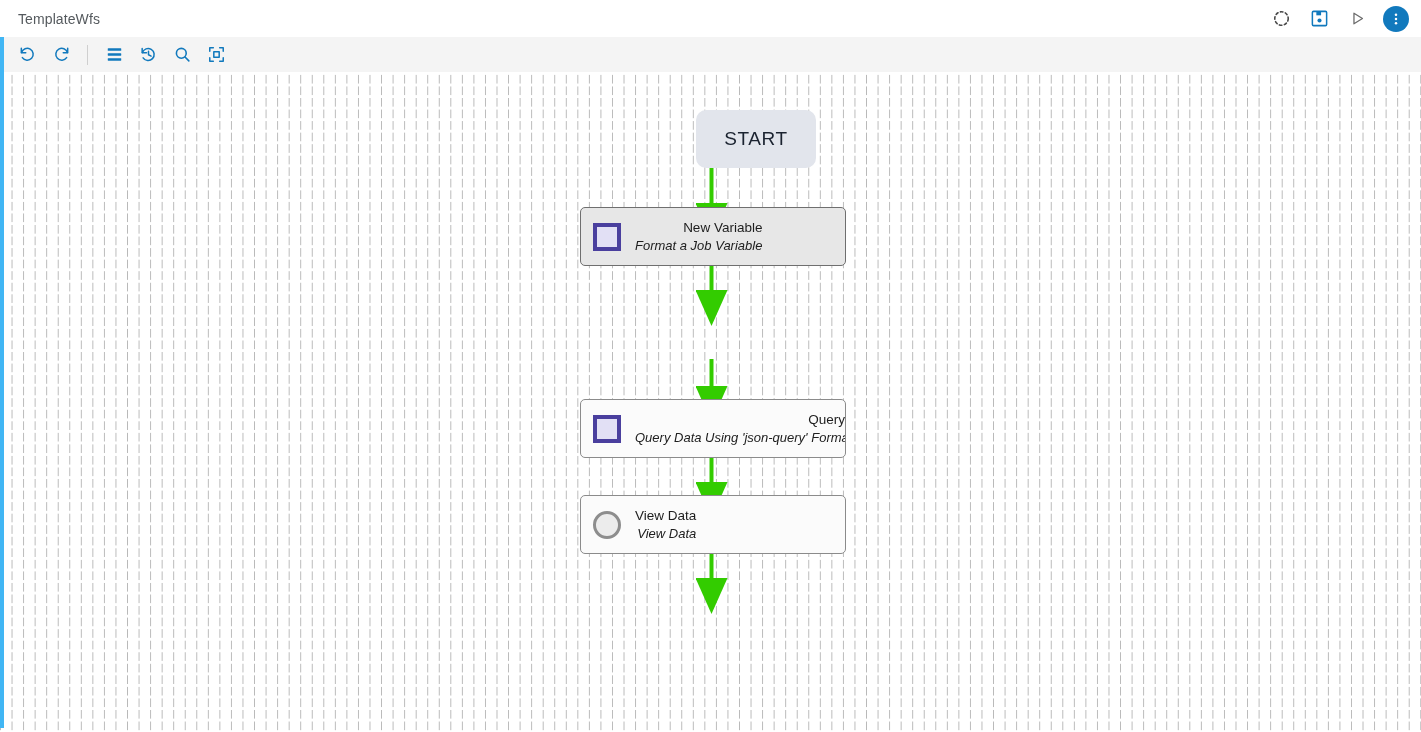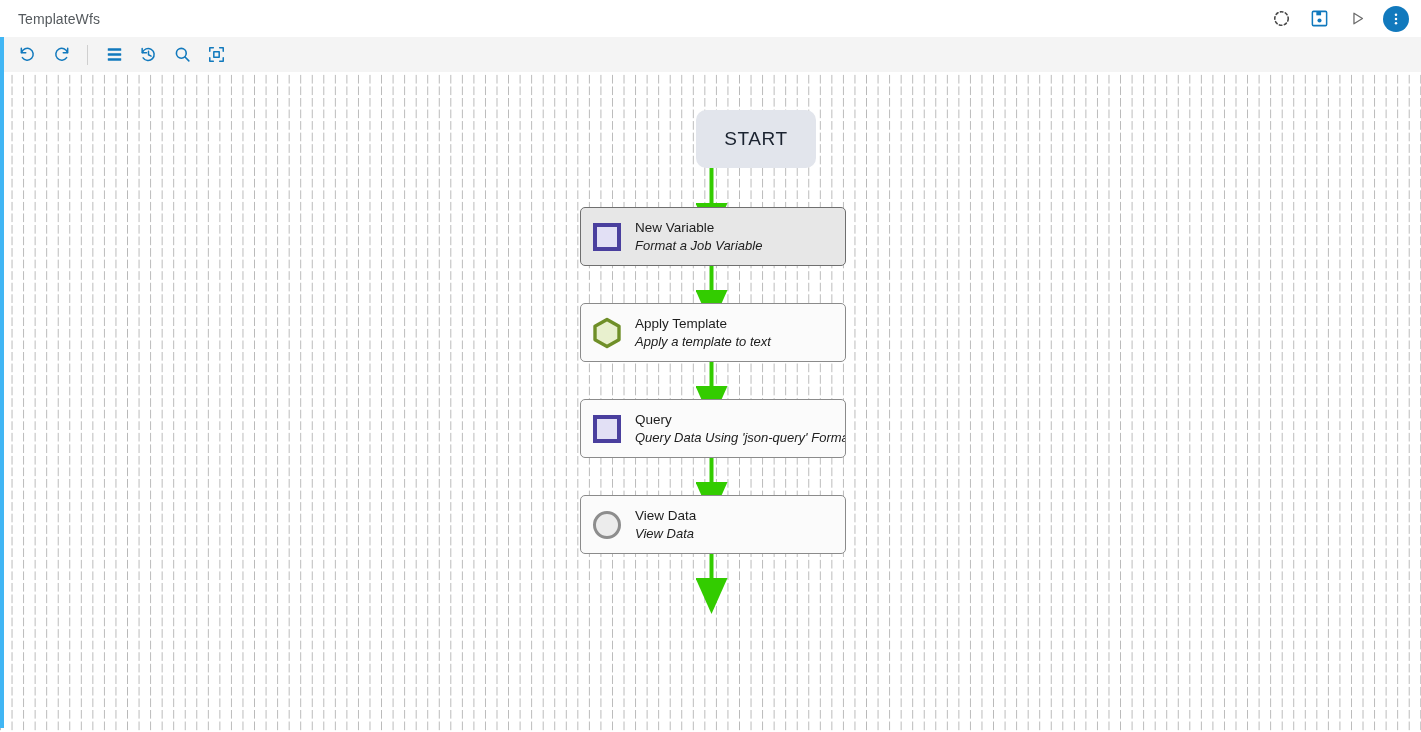--- a/index.html
+++ b/index.html
@@ -163,20 +163,21 @@
   .step {
     position: absolute;
     width: 266px;
     height: 59px;
     border-radius: 5px;
     display: flex;
     align-items: center;
     padding-left: 10px;
     cursor: pointer;
     overflow: hidden;
+    text-align: right;
   }
 
   .step.selected {
     background: #e7e7e7;
     border: 1.5px solid #6f6f6f;
   }
 
   .step.plain {
     background: #fbfbfb;
     border: 1.5px solid #8b8b8b;
@@ -348,31 +349,20 @@
       <div class="step selected" style="left:580px; top:135px;">
         <div class="step-icon">
           <div class="icon-square"></div>
         </div>
         <div class="step-text">
           <div class="step-title">New Variable</div>
           <div class="step-sub">Format a Job Variable</div>
         </div>
       </div>
 
-      <div class="step plain" style="left:580px; top:231px;">
-        <div class="step-icon">
-          <svg width="32" height="32" viewBox="0 0 32 32">
-            <polygon points="16,2.5 28,9.2 28,22.8 16,29.5 4,22.8 4,9.2" fill="#e8f0ce" stroke="#6f8f28" stroke-width="3.4" stroke-linejoin="round"></polygon>
-          </svg>
-        </div>
-        <div class="step-text">
-          <div class="step-title">Apply Template</div>
-          <div class="step-sub">Apply a template to text</div>
-        </div>
-      </div>
 
       <div class="step plain overflow" style="left:580px; top:327px;">
         <div class="step-icon">
           <div class="icon-square"></div>
         </div>
         <div class="step-text">
           <div class="step-title">Query</div>
           <div class="step-sub">Query Data Using 'json-query' Format</div>
         </div>
       </div>

